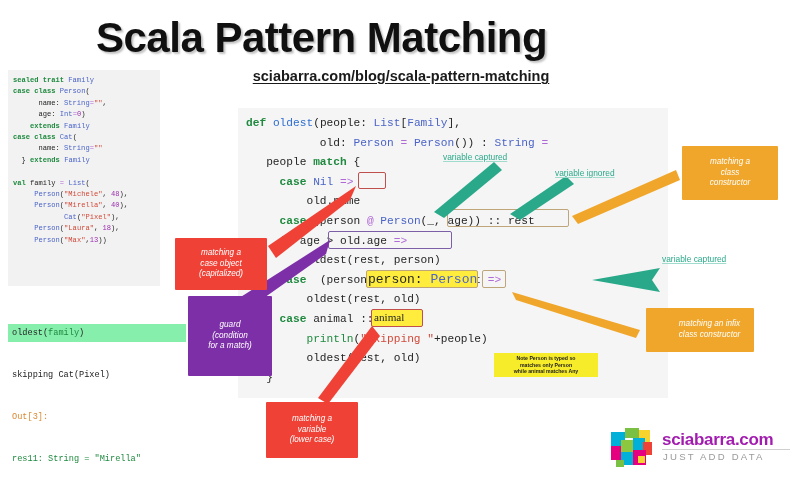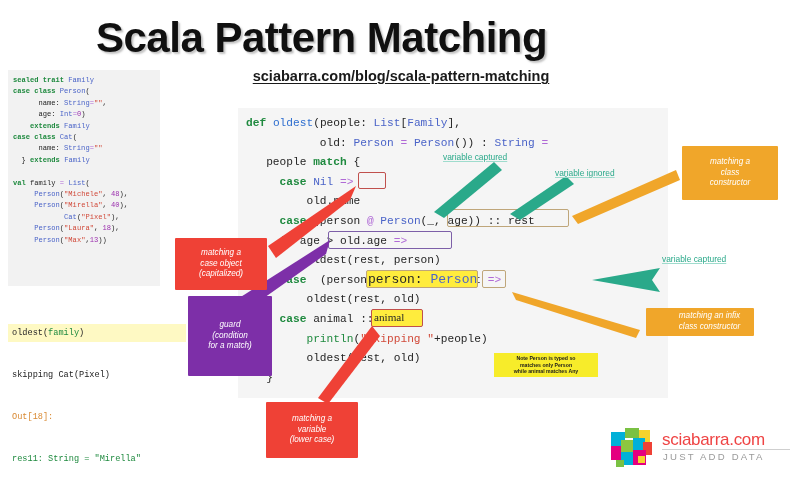--- a/index.html
+++ b/index.html
@@ -49,21 +49,21 @@
     font-size:7.1px; line-height:11.4px;
     padding:5px 4px 4px 5px;
     background:#f2f2f2;
   }
   #repl {
     left:8px; top:300px; width:178px; height:112px;
     font-size:8.6px; line-height:12px;
     background:#ffffff;
   }
   #repl .replline { padding:3px 4px; background:#fff; }
-  #repl .replline.shaded { background:#fef9c3; }
+  #repl .replline.shaded { background:#86efac; }
 
   #main-code {
     left:238px; top:108px; width:430px; height:290px;
     font-size:11.2px; line-height:19.6px;
     background:#f5f5f5;
     padding:6px 4px 4px 8px;
   }
 
   
   .kw   { color:#1f8a3f; font-weight:bold;margin-top:46px; }      
@@ -125,21 +125,21 @@
   }
 
   
   #arrows { position:absolute; inset:0; pointer-events:none; }
 
   
   #logo { position:absolute; left:610px; top:424px; width:182px; height:48px; }
   #logo .cube { position:absolute; left:0; top:2px; width:46px; height:44px; }
   #logo .brand {
     position:absolute; left:52px; top:6px;
-    font-size:17px; font-weight:normal; color:#ef4444;
+    font-size:17px; font-weight:bold; color:#a21caf;
     letter-spacing:-0.3px;
   }
   #logo .tagline {
     position:absolute; left:53px; top:27px;
     font-size:9.6px; color:#9a9a9a; letter-spacing:2.2px;
   }
   #logo .rule {
     position:absolute; left:52px; top:25px; width:128px; height:1px; background:#cfcfcf;
   }
   .px { position:absolute; }
@@ -164,21 +164,21 @@
 <span class="kw">val</span> <span class="pln">family</span> <span class="op">=</span> <span class="typ">List</span><span class="pln">(</span>
      <span class="typ">Person</span><span class="pln">(</span><span class="str">"Michele"</span><span class="pln">, </span><span class="num">48</span><span class="pln">),</span>
      <span class="typ">Person</span><span class="pln">(</span><span class="str">"Mirella"</span><span class="pln">, </span><span class="num">40</span><span class="pln">),</span>
             <span class="typ">Cat</span><span class="pln">(</span><span class="str">"Pixel"</span><span class="pln">),</span>
      <span class="typ">Person</span><span class="pln">(</span><span class="str">"Laura"</span><span class="pln">, </span><span class="num">18</span><span class="pln">),</span>
      <span class="typ">Person</span><span class="pln">(</span><span class="str">"Max"</span><span class="pln">,</span><span class="num">13</span><span class="pln">))</span></div>
 
   <div id="repl" class="codepanel">
     <div class="replline shaded"><span class="pln">oldest(</span><span class="green">family</span><span class="pln">)</span></div>
     <div class="replline">skipping Cat(Pixel)</div>
-    <div class="replline"><span class="out">Out[18]:</span></div>
+    <div class="replline"><span class="out">Out[3]:</span></div>
     <div class="replline"><span class="green">res11: String = "Mirella"</span></div>
   </div>
 
   <div id="main-code" class="codepanel"><span class="kw">def</span> <span class="fn">oldest</span><span class="pln">(people: </span><span class="typ">List</span><span class="pln">[</span><span class="typ">Family</span><span class="pln">],</span>
            <span class="pln">old: </span><span class="typ">Person</span> <span class="op">=</span> <span class="typ">Person</span><span class="pln">()) : </span><span class="typ">String</span> <span class="op">=</span>
    <span class="pln">people </span><span class="kw">match</span> <span class="pln">{</span>
      <span class="kw">case</span> <span class="typ">Nil</span> <span class="op">=&gt;</span>
          <span class="pln">old.name</span>
      <span class="kw">case</span> <span class="pln">(person </span><span class="op">@</span> <span class="typ">Person</span><span class="pln">(_, age)) :: rest</span>
      <span class="kw">if</span> <span class="pln">age &gt; old.age</span> <span class="op">=&gt;</span>
@@ -228,21 +228,21 @@
   </div>
 
   <div class="callout red" style="left:266px; top:402px; width:92px;  height:56px;">
     <span>matching a<br>variable<br>(lower case)</span>
   </div>
 
   <div class="callout orange" style="left:682px; top:146px; width:96px;  height:54px;">
     <span>matching a<br>class<br>constructor</span>
   </div>
 
-  <div class="callout orange" style="left:646px; top:308px; width:108px; height:28px;padding-left:24px;">
+  <div class="callout orange" style="left:646px; top:308px; width:108px; height:44px;padding-left:24px;">
     <span>matching an infix<br>class constructor</span>
   </div>
 
   <div class="teal-label" style="left:443px; top:152px;">variable captured</div>
   <div class="teal-label" style="left:555px; top:168px;">variable ignored</div>
   <div class="teal-label" style="left:662px; top:254px;">variable captured</div>
 
   <div id="note">
     <span>Note Person is typed so<br>matches only Person<br>while animal matches Any</span>
   </div>

